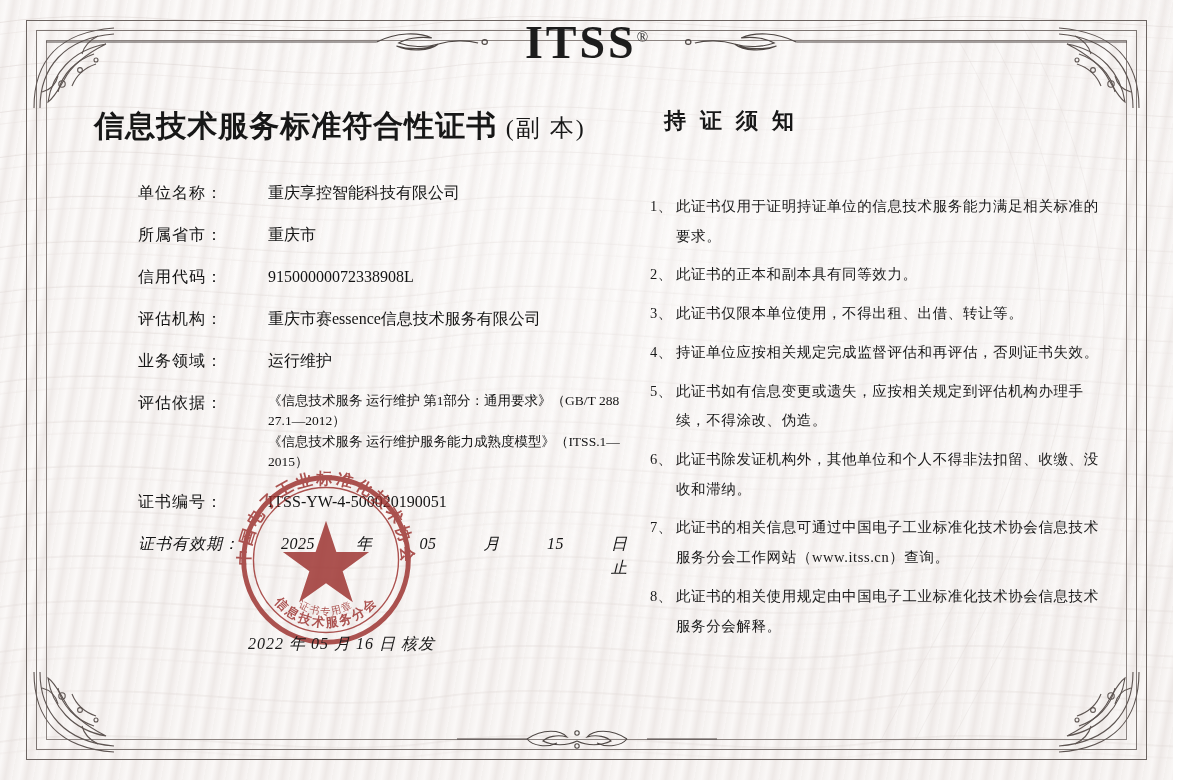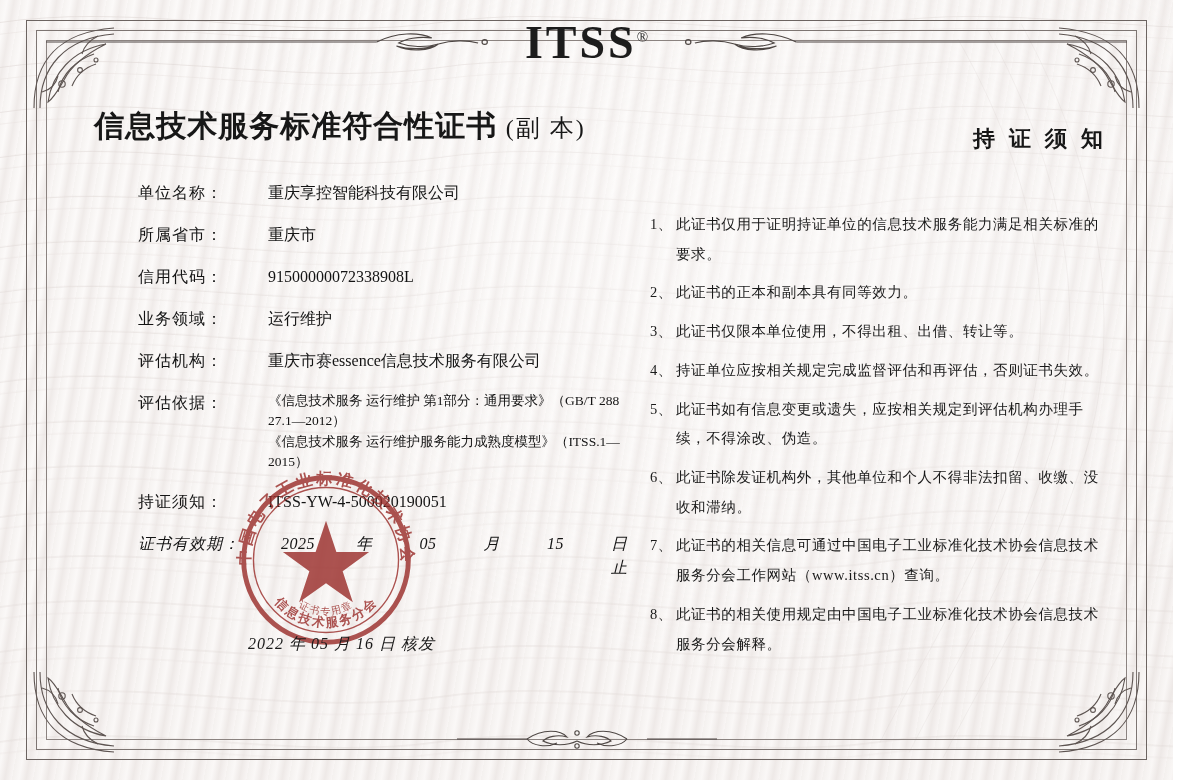--- a/index.html
+++ b/index.html
@@ -195,22 +195,22 @@
     top: 634px;
     font-size: 16px;
     color: #1a1a1a;
     letter-spacing: 1px;
     white-space: nowrap;
     font-style: italic;
   }
 
   
   .notice-title {
-    margin-top: 34px;
-    text-align: right;
+    margin-top: 16px;
+    text-align: left;
     font-size: 22px;
     font-weight: bold;
     color: #171717;
     letter-spacing: 14px;
     padding-left: 14px;
   }
   .notice-list {
     margin-top: 56px;
     padding-right: 10px;
   }
@@ -373,39 +373,39 @@
           <div class="field-label">所属省市：</div>
           <div class="field-value">重庆市</div>
         </div>
 
         <div class="field-row">
           <div class="field-label">信用代码：</div>
           <div class="field-value">91500000072338908L</div>
         </div>
 
         <div class="field-row">
+          <div class="field-label">评估机构：</div>
+          <div class="field-value">重庆市赛essence信息技术服务有限公司</div>
+        </div>
+
+        <div class="field-row">
           <div class="field-label">业务领域：</div>
           <div class="field-value">运行维护</div>
-        </div>
-
-        <div class="field-row">
-          <div class="field-label">评估机构：</div>
-          <div class="field-value">重庆市赛essence信息技术服务有限公司</div>
         </div>
 
         <div class="field-row">
           <div class="field-label">评估依据：</div>
           <div class="field-value small">
             <span class="line2">《信息技术服务 运行维护 第1部分：通用要求》（GB/T 28827.1—2012）</span>
             <span class="line2">《信息技术服务 运行维护服务能力成熟度模型》（ITSS.1—2015）</span>
           </div>
         </div>
 
         <div class="field-row">
-          <div class="field-label">持证须知：</div>
+          <div class="field-label">证书编号：</div>
           <div class="field-value">ITSS-YW-4-500020190051</div>
         </div>
 
         <div class="field-row validity">
           <div class="field-label">证书有效期：</div>
           <span>2025</span>
           <span>年</span>
           <span class="num">05</span>
           <span>月</span>
           <span class="num">15</span>

